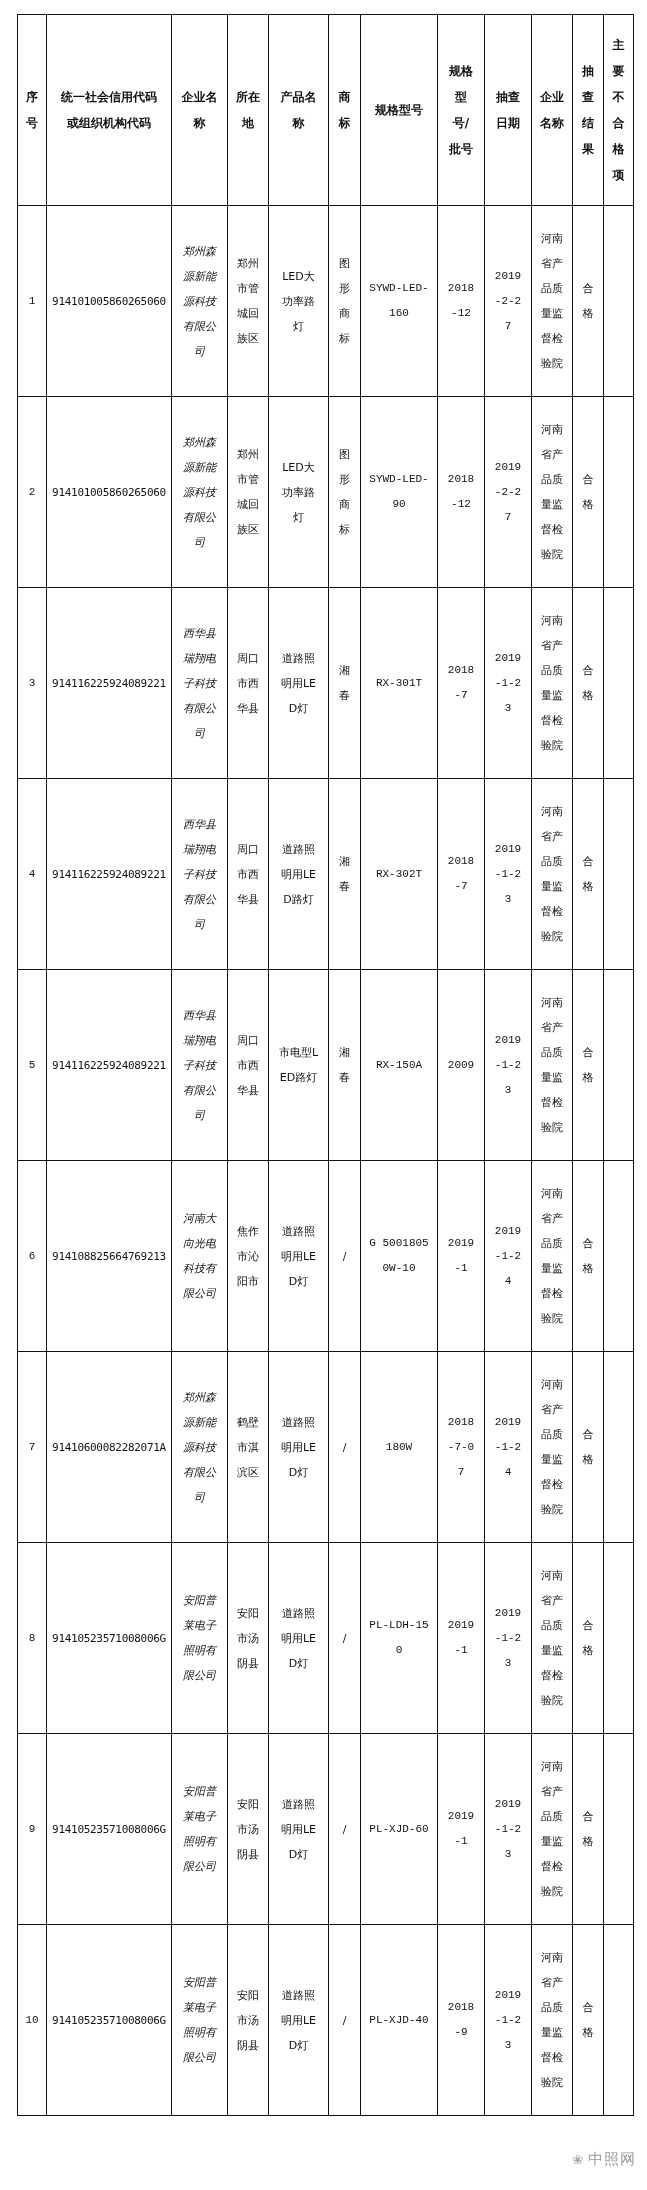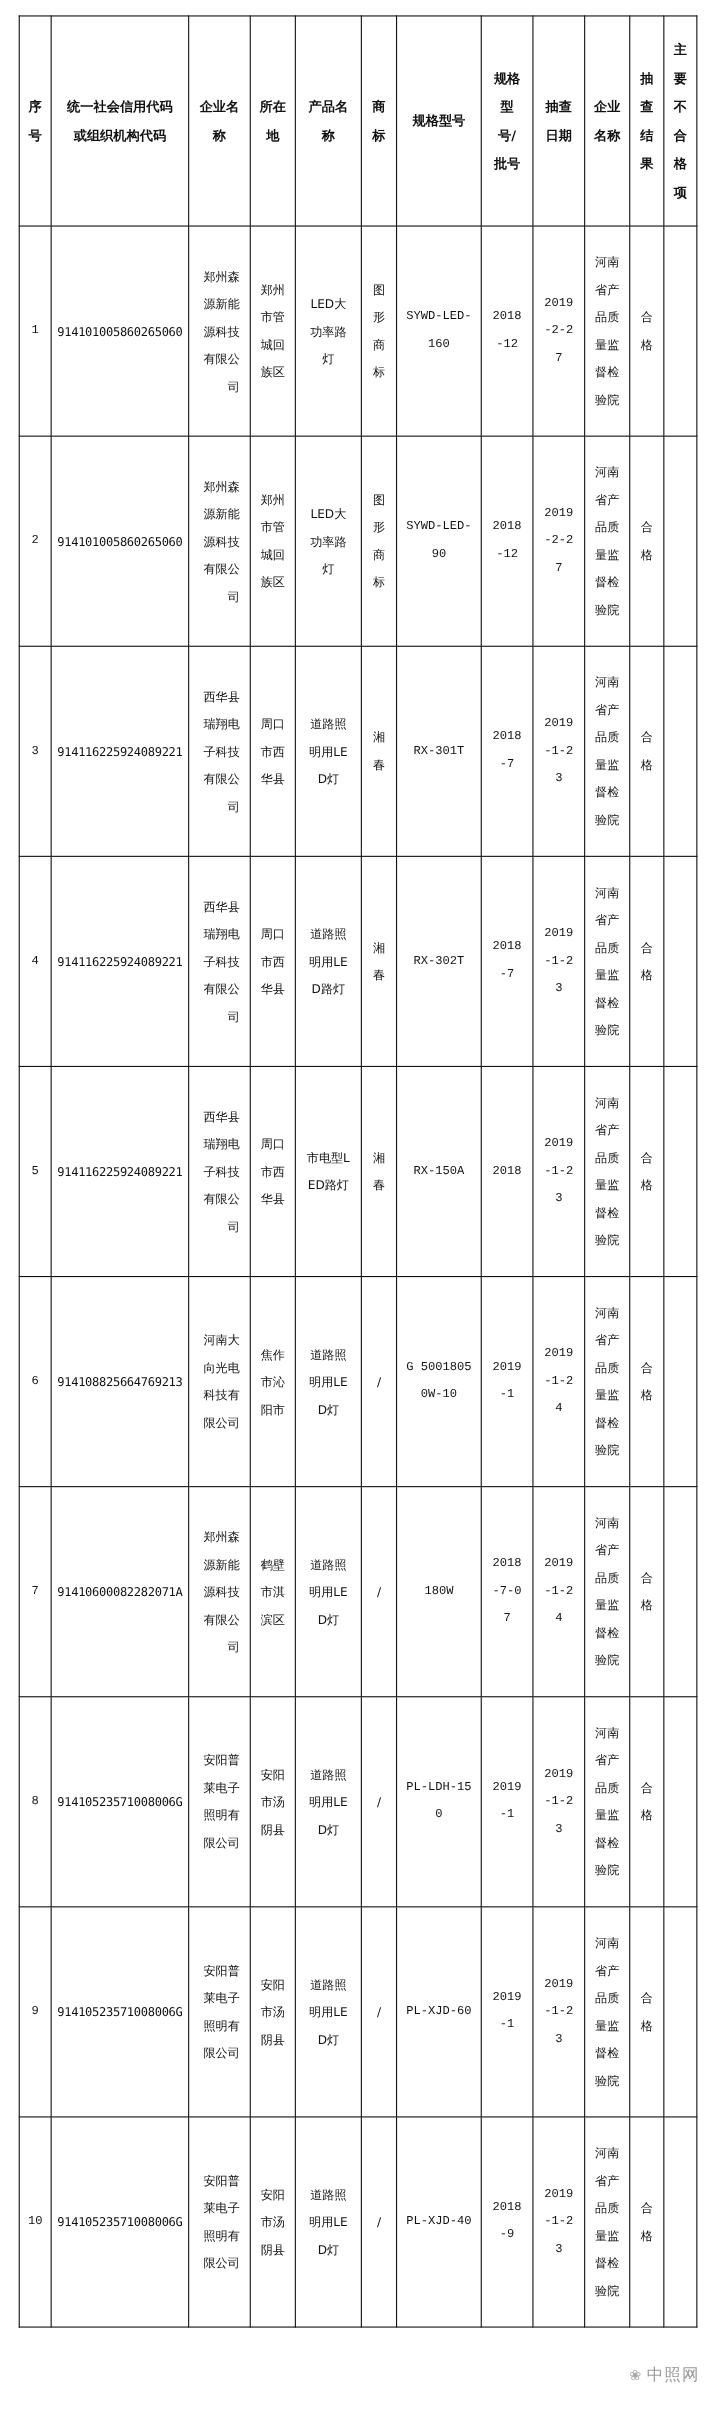--- a/index.html
+++ b/index.html
@@ -11,21 +11,21 @@
   table.sheet td, table.sheet th {
     border: 1.3px solid #111; padding: 0; text-align: center; vertical-align: middle;
     font-size: 11px; line-height: 25px; font-weight: normal;
   }
   .title-cell { height: 66px; font-size: 12px; }
   tr.hdr th { height: 190px; font-weight: bold; font-size: 12px; line-height: 26px; }
   tr.row td { height: 190px; }
   .code { font-family: "DejaVu Sans Mono", "Liberation Mono", monospace; font-size: 10px; letter-spacing: -0.3px; }
   .mono { font-family: Liberation Mono, monospace; font-size: 10px; }
   .wrap { display: inline-block; word-break: break-all; }
-  .left { text-align: right; }
+  .left { text-align: center; font-style: italic; }
   .watermark {
     position: absolute; left: 572px; top: 2150px; font-size: 15px; color: #9a9a9a;
     font-family: "DejaVu Sans", sans-serif; letter-spacing: 1px;
   }
   .watermark .wm-icon { font-size: 13px; color: #aaa; margin-right: 4px; }
 </style>
 </head>
 <body>
 
 <table class="sheet">
@@ -121,21 +121,21 @@
   </tr>
 
   <tr class="row">
     <td class="mono"><span>5</span></td>
     <td class="code"><span>914116225924089221</span></td>
     <td><span class="wrap left" style="width:37px">西华县瑞翔电子科技有限公司</span></td>
     <td><span class="wrap" style="width:25px">周口市西华县</span></td>
     <td><span class="wrap" style="width:40px">市电型LED路灯</span></td>
     <td><span class="wrap" style="width:13px">湘春</span></td>
     <td class="mono"><span class="wrap" style="width:64px">RX-150A</span></td>
-    <td class="mono"><span class="wrap" style="width:32px">2018</span></td>
+    <td class="mono"><span class="wrap" style="width:32px">2009</span></td>
     <td class="mono"><span class="wrap" style="width:32px">2019-1-23</span></td>
     <td><span class="wrap" style="width:25px">河南省产品质量监督检验院</span></td>
     <td><span class="wrap" style="width:13px">合格</span></td>
     <td><span></span></td>
   </tr>
 
   <tr class="row">
     <td class="mono"><span>6</span></td>
     <td class="code"><span>914108825664769213</span></td>
     <td><span class="wrap left" style="width:37px">河南大向光电科技有限公司</span></td>

